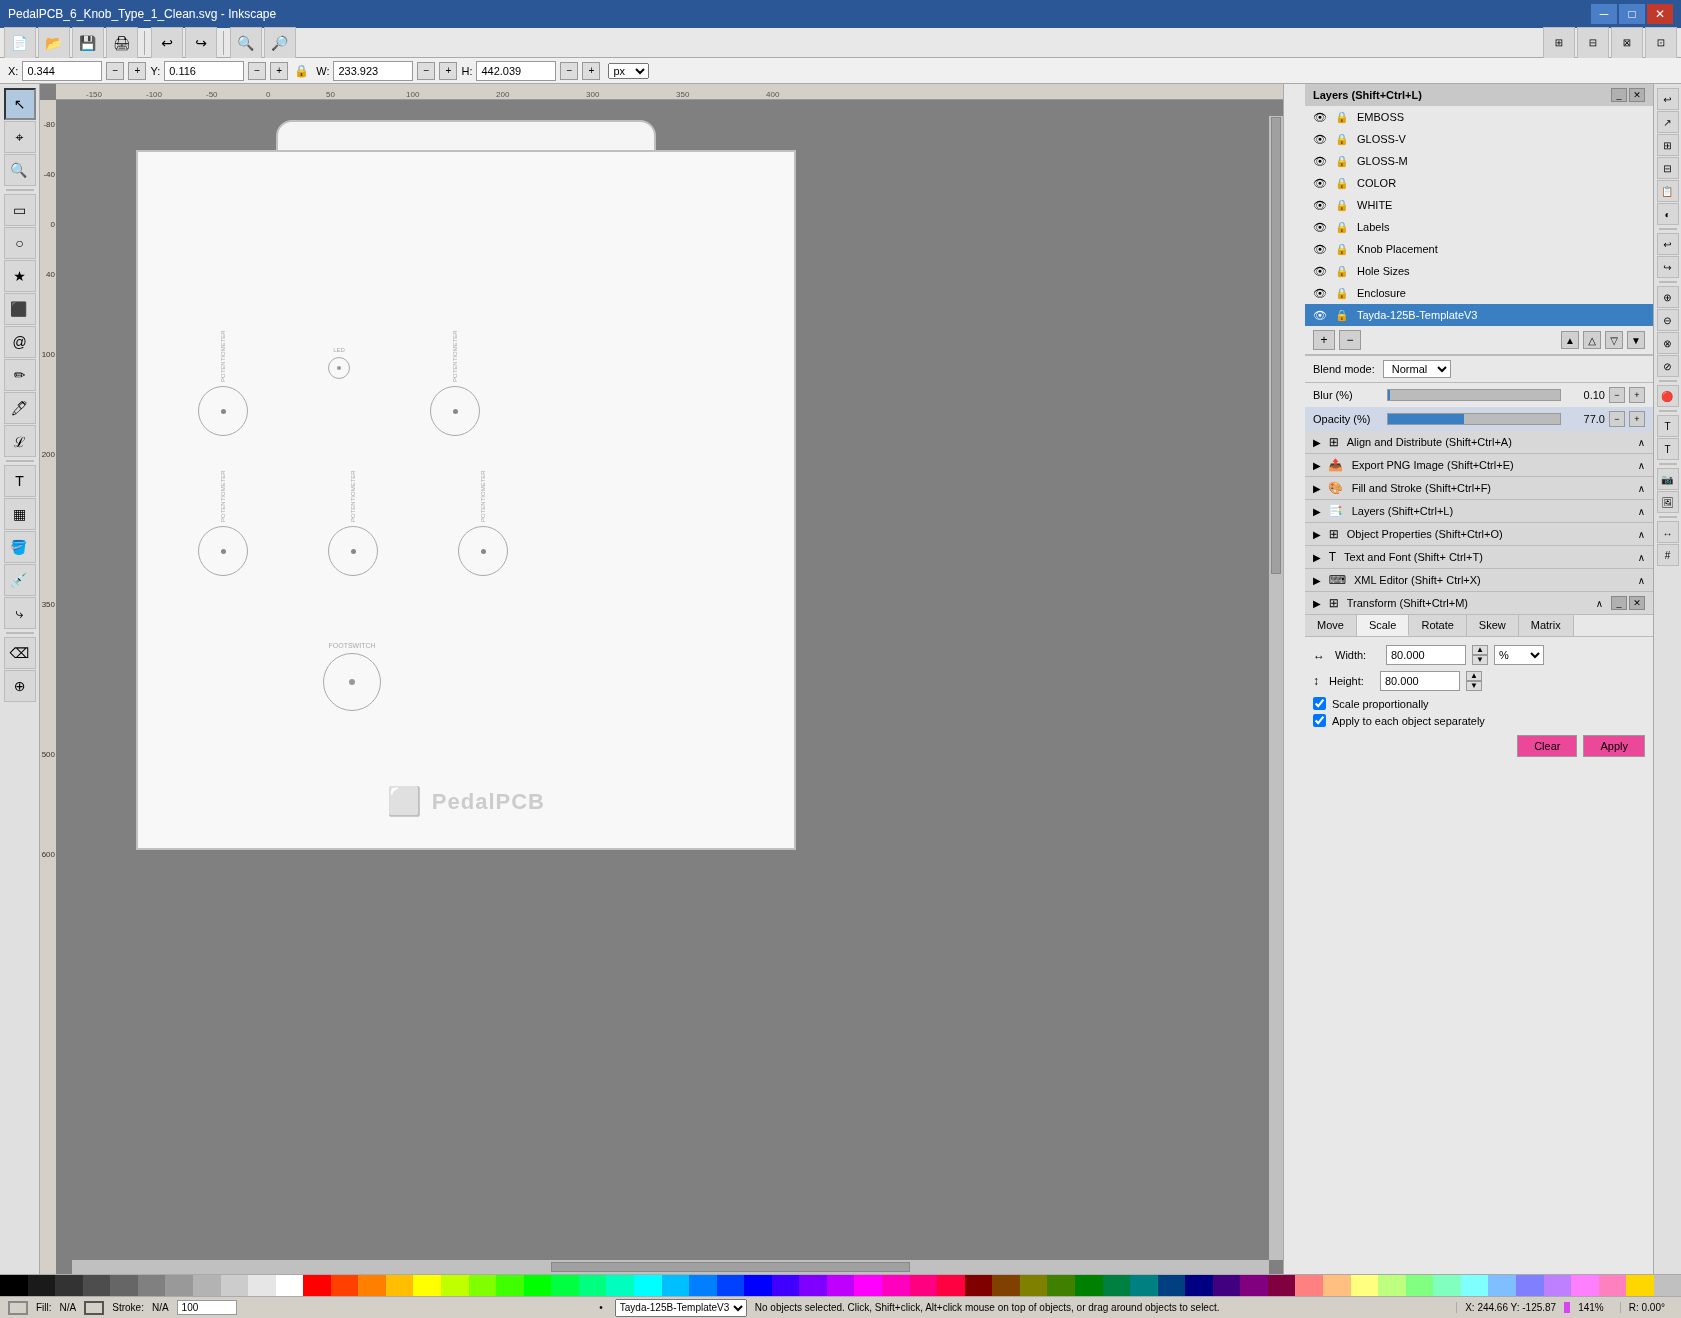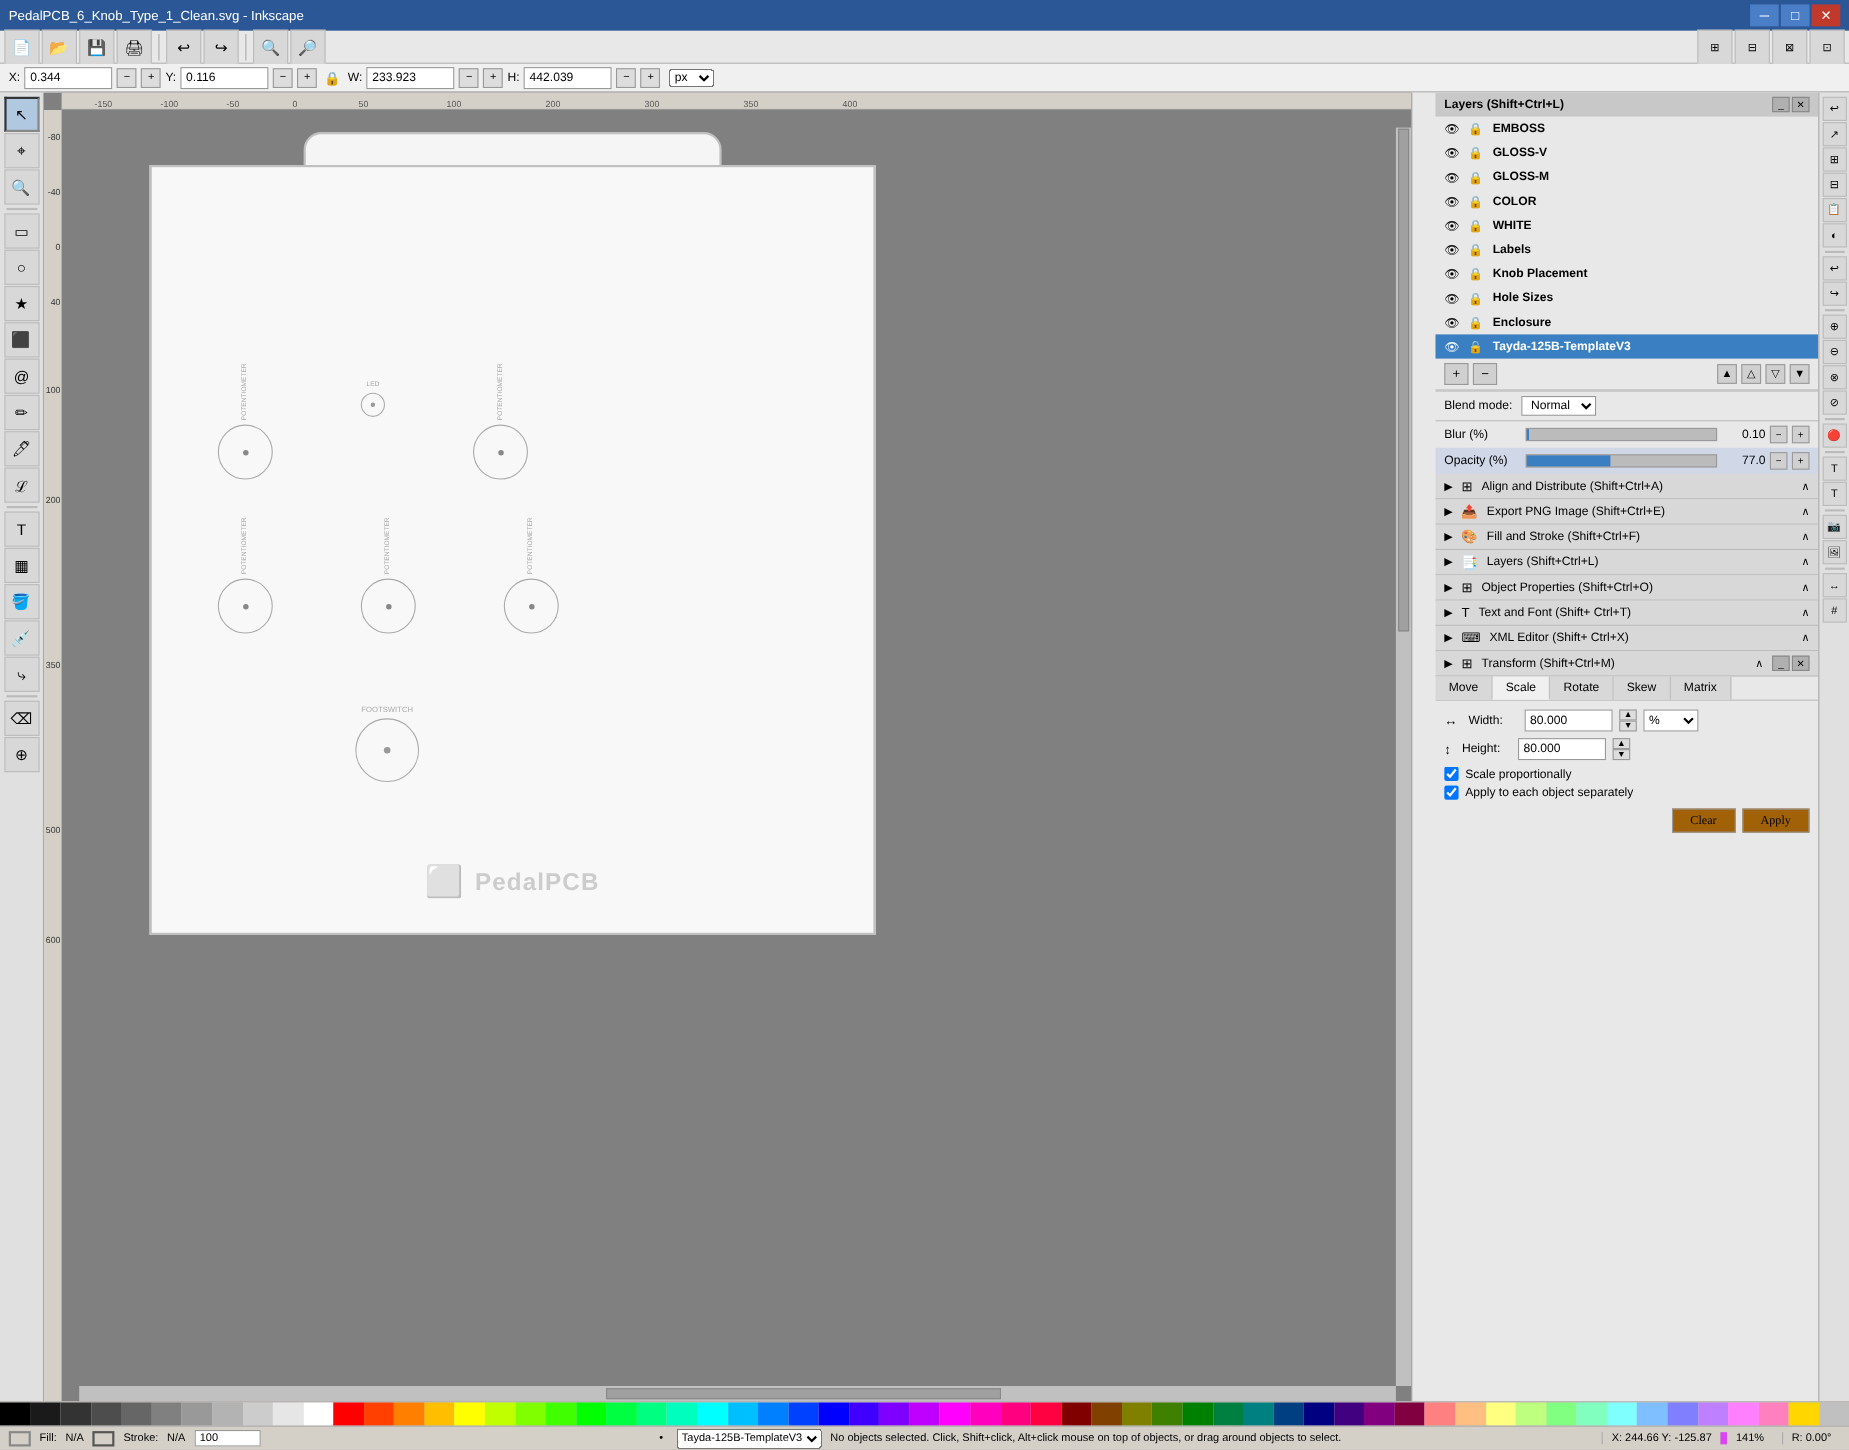--- a/index.html
+++ b/index.html
@@ -162,21 +162,21 @@
       display: flex;
       align-items: center;
       padding: 2px 8px;
       height: 22px;
       gap: 6px;
       cursor: pointer;
     }
     .layer-row.selected { background: #3a7fc1; color: #fff; }
     .layer-eye { width: 16px; font-size: 11px; cursor: pointer; }
     .layer-lock { width: 16px; font-size: 11px; cursor: pointer; }
-    .layer-name { flex: 1; font-size: 11px; font-weight: bold; }
+    .layer-name { flex: 1; font-size: 11px; }
 
     
     .layers-controls {
       padding: 4px 8px;
       display: flex;
       align-items: center;
       gap: 4px;
       border-bottom: 1px solid #bbb;
     }
     .layers-ctrl-btn { width: 22px; height: 20px; background: #d0d0d0; border: 1px solid #999; cursor: pointer; font-size: 12px; display: flex; align-items: center; justify-content: center; }
@@ -240,23 +240,22 @@
       width: 50px; height: 20px; border: 1px solid #999; background: #fff; font-size: 11px;
     }
     .transform-stepper { display: flex; flex-direction: column; }
     .transform-step-btn { width: 16px; height: 10px; background: #ddd; border: 1px solid #999; cursor: pointer; font-size: 8px; display: flex; align-items: center; justify-content: center; line-height: 1; }
 
     .checkbox-row { display: flex; align-items: center; gap: 6px; margin-bottom: 4px; font-size: 11px; }
     .checkbox-row input[type=checkbox] { width: 13px; height: 13px; }
 
     .transform-btn-row { display: flex; justify-content: flex-end; gap: 6px; margin-top: 8px; }
     .transform-action-btn {
-      padding: 4px 16px; font-size: 11px; background: #a16207; border: 1px solid #999;
+      padding: 4px 16px; font-size: 11px; background: #ec4899; border: 1px solid #999;
       cursor: pointer;
-      font-family: Liberation Serif, serif;
     }
 
     
     #status-bar {
       position: fixed; bottom: 0; left: 0; right: 0;
       height: 22px; background: #d4d0c8; border-top: 1px solid #aaa;
       display: flex; align-items: center; gap: 8px; padding: 0 8px; font-size: 10px;
     }
     .status-fill-swatch { width: 20px; height: 14px; background: #333; border: 1px solid #555; }
     .status-stroke-swatch { width: 20px; height: 14px; background: transparent; border: 2px solid #555; }

